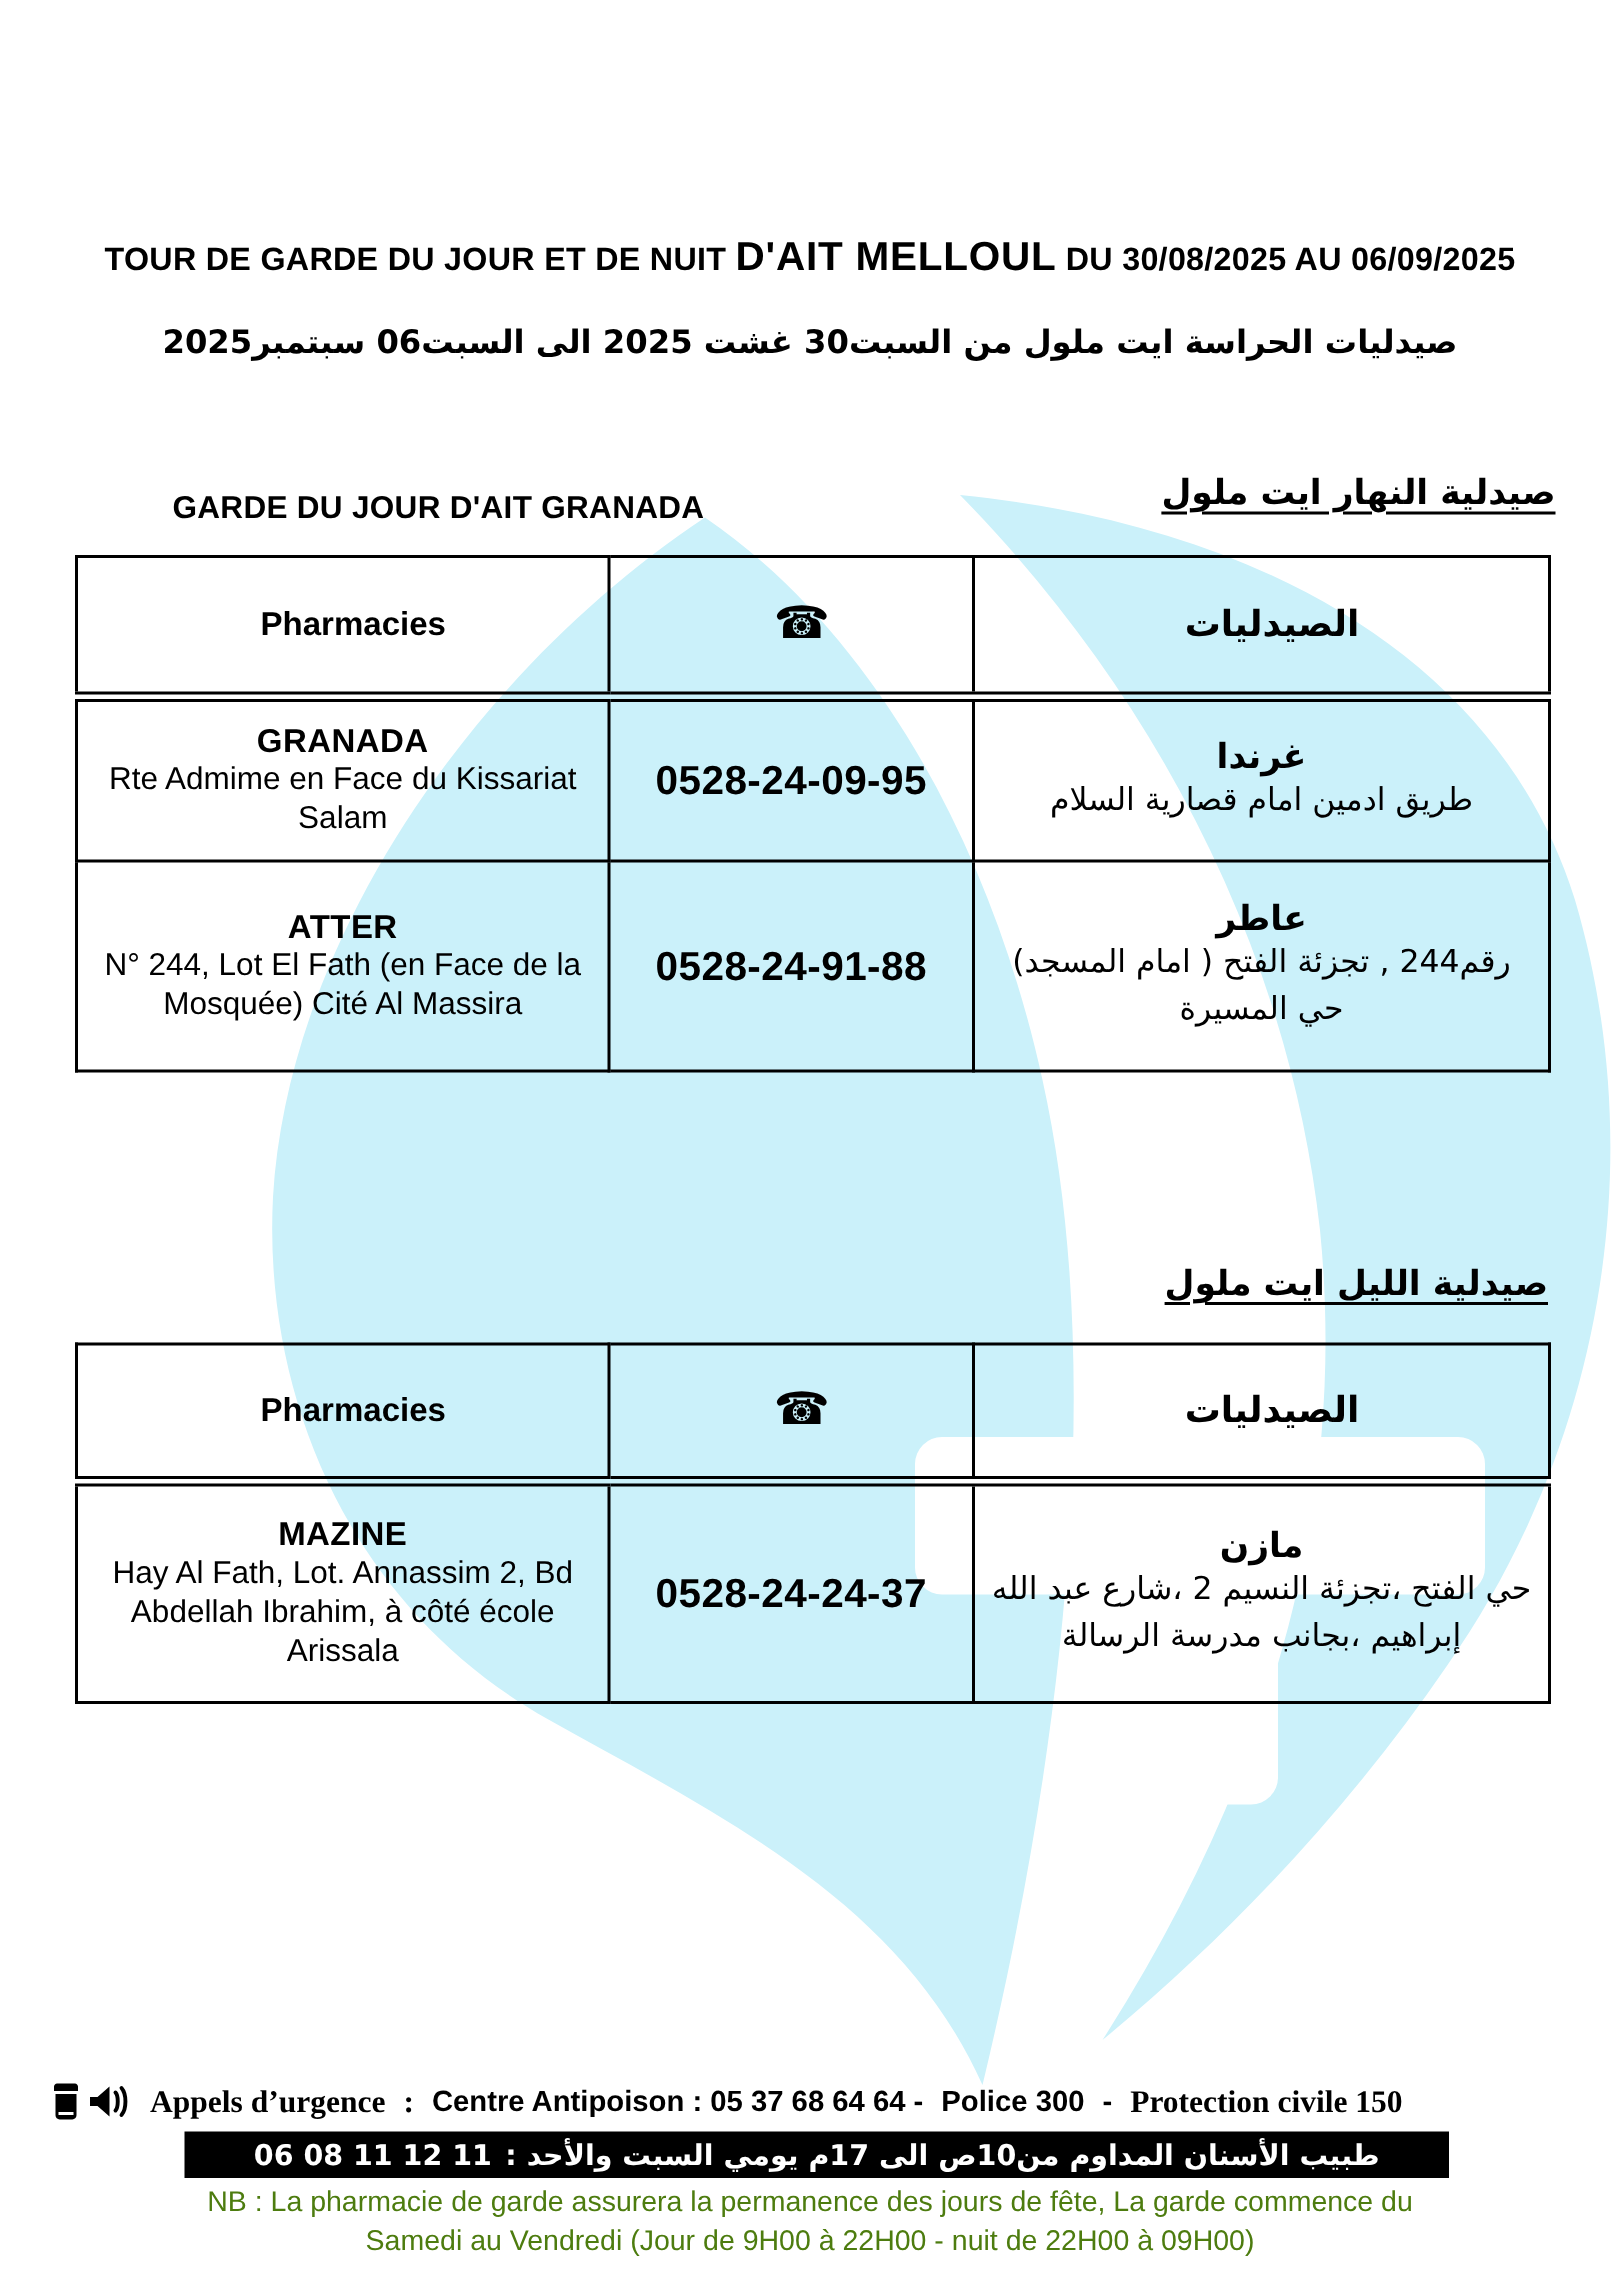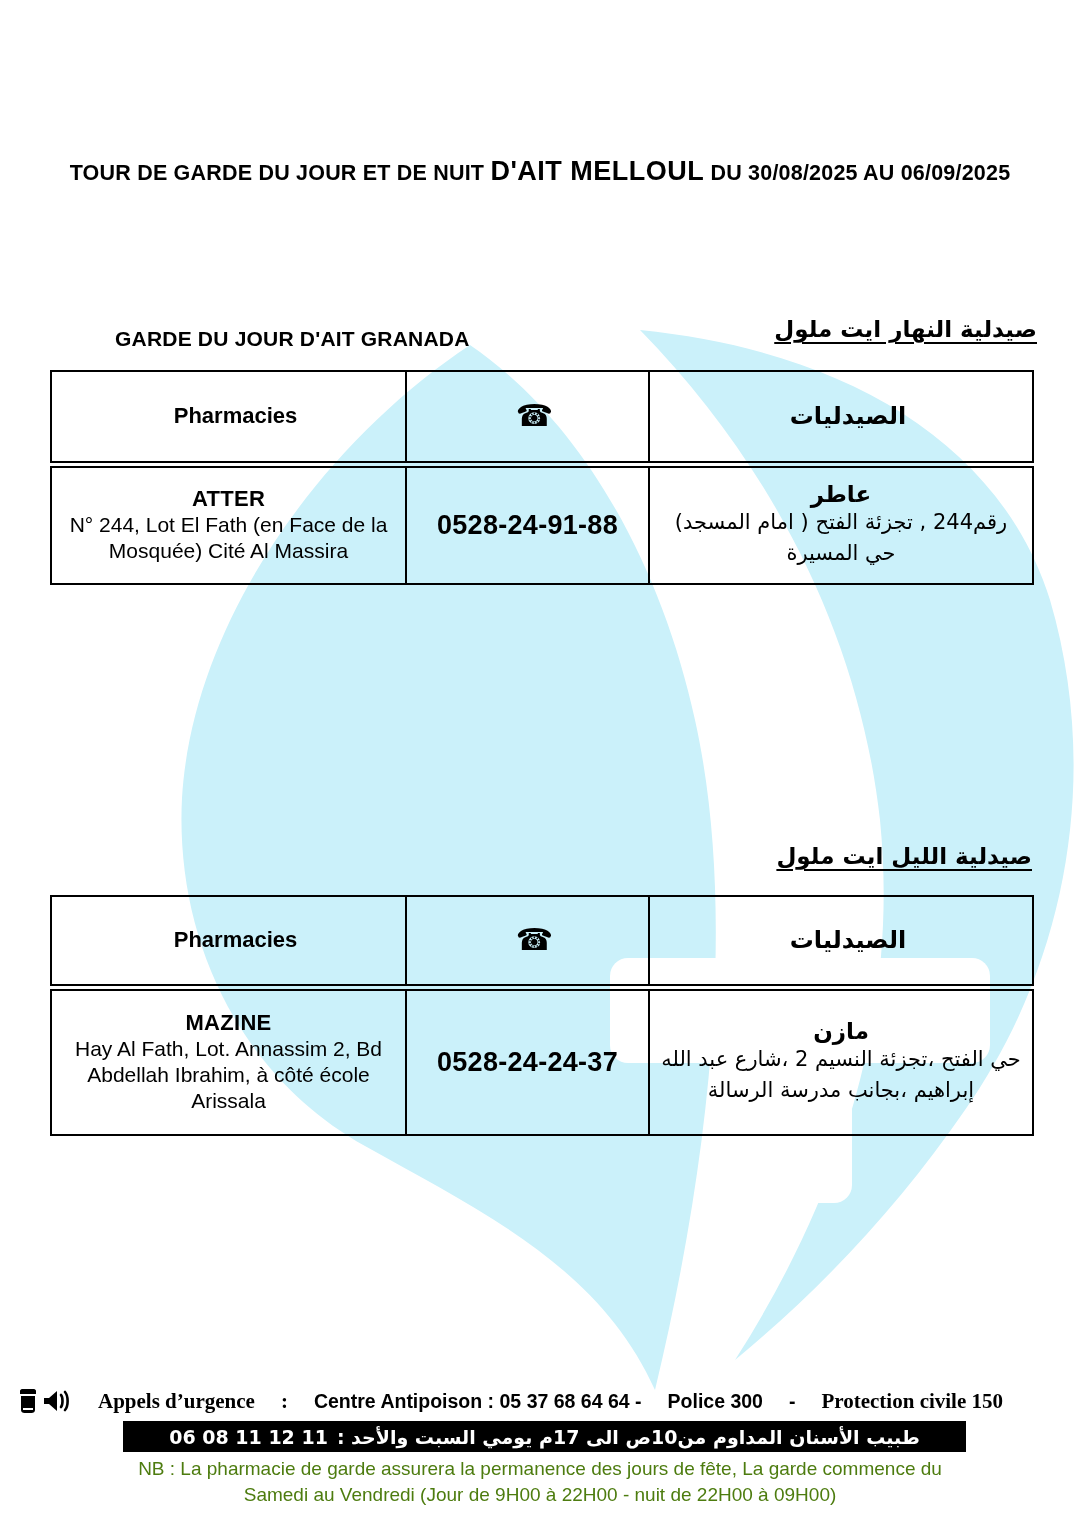--- a/index.html
+++ b/index.html
@@ -27,36 +27,36 @@
   .sec2-ar { top:843px; right:48px; }
 
   
   table.t { position:absolute; border-collapse:collapse; table-layout:fixed; width:982px; left:50px; }
   .t1 { top:370px; }
   .t2 { top:895px; }
   .t th, .t td { border:2px solid #000; text-align:center; vertical-align:middle; padding:2px 10px; background:transparent; }
   .t tr.head th { border-bottom:7px double #000;padding-left:24px; }
   .t1 tr.head   { height:93px; }
   .t1 tr.r0     { height:110px; }
-  .t1 tr.r1     { height:120px;padding-left:40px; }
+  .t1 tr.r1     { height:140px;padding-left:40px; }
   .t2 tr.head   { height:91px; }
   .t2 tr.r0     { height:148px; }
 
   .col-head-fr { font-weight:bold; font-size:22px; }
   .col-head-ar { font-family:"DejaVu Sans", sans-serif; font-weight:bold; font-size:24px;margin-top:24px; }
   .phone-glyph { font-family:"DejaVu Sans", sans-serif; font-size:30px; line-height:1; }
   .pname { font-weight:bold; font-size:22px; letter-spacing:0.3px; }
   .paddr { font-size:21px; line-height:1.25; }
   .pphone { font-weight:bold; font-size:27px; letter-spacing:0.3px; }
   .ar { font-family:"DejaVu Sans", sans-serif; direction:rtl; }
   .pname-ar { font-weight:bold; font-size:23px; }
   .paddr-ar { font-size:21px; line-height:1.5; }
 
   
-  .emergency { top:1388px; left:18px; width:1014px; display:flex; align-items:center; gap:26px; white-space:nowrap;text-align:center; }
+  .emergency { top:1388px; left:34px; width:1014px; display:flex; align-items:center; gap:12px; white-space:nowrap;text-align:center; }
   .emergency .serif { font-family:"Liberation Serif", serif; font-weight:bold; font-size:21px; }
   .emergency .sans  { font-weight:bold; font-size:19.5px; }
   .icon-group { display:flex; align-items:center; gap:4px; }
   .dentist-bar { top:1421px; left:123px; width:843px; height:31px; background:#000; color:#fff;
                  display:flex; align-items:center; justify-content:center; gap:9px;
                  font-family:"DejaVu Sans", sans-serif; font-weight:bold; font-size:19px; direction:rtl; }
   .nb { left:0; width:1080px; text-align:center; font-size:19px; color:#4d7c0f; }
   .nb1 { top:1458px; }
   .nb2 { top:1484px; }
 </style>
@@ -79,37 +79,49 @@
 
     <g fill="#ffffff">
       <rect x="610" y="958" width="380" height="105" rx="18"></rect>
       <rect x="728" y="843" width="124" height="360" rx="18"></rect>
     </g>
   </svg>
 
   <div class="layer title">
     <span>TOUR DE GARDE DU JOUR ET DE NUIT </span><span class="big">D'AIT MELLOUL</span><span> DU 30/08/2025 AU 06/09/2025</span>
   </div>
+  <div class="layer subtitle" dir="rtl">صيدليات الحراسة ايت ملول من السبت30 غشت 2025 الى السبت06 سبتمبر2025</div>
 
   <div class="layer sec-fr sec1-fr">GARDE DU JOUR D'AIT GRANADA</div>
   <div class="layer sec-ar sec1-ar">صيدلية النهار ايت ملول</div>
 
   <table class="t t1">
     <colgroup>
         <col style="width:355px">
         <col style="width:243px">
         <col style="width:384px">
       </colgroup>
     <tbody>
         <tr class="head">
       <th class="col-head-fr">Pharmacies</th>
       <th>
         <span class="phone-glyph">☎</span>
       </th>
       <th class="col-head-ar" dir="rtl">الصيدليات</th>
+    </tr>
+    <tr class="r0">
+      <td>
+        <div class="pname">GRANADA</div>
+        <div class="paddr">Rte Admime en Face du Kissariat Salam</div>
+      </td>
+      <td class="pphone">0528-24-09-95</td>
+      <td class="ar">
+        <div class="pname-ar">غرندا</div>
+        <div class="paddr-ar">طريق ادمين امام قصارية السلام</div>
+      </td>
     </tr>
     <tr class="r1">
       <td>
         <div class="pname">ATTER</div>
         <div class="paddr">N° 244, Lot El Fath (en Face de la Mosquée) Cité Al Massira</div>
       </td>
       <td class="pphone">0528-24-91-88</td>
       <td class="ar">
         <div class="pname-ar">عاطر</div>
         <div class="paddr-ar">رقم244 , تجزئة الفتح ( امام المسجد) حي المسيرة</div>

